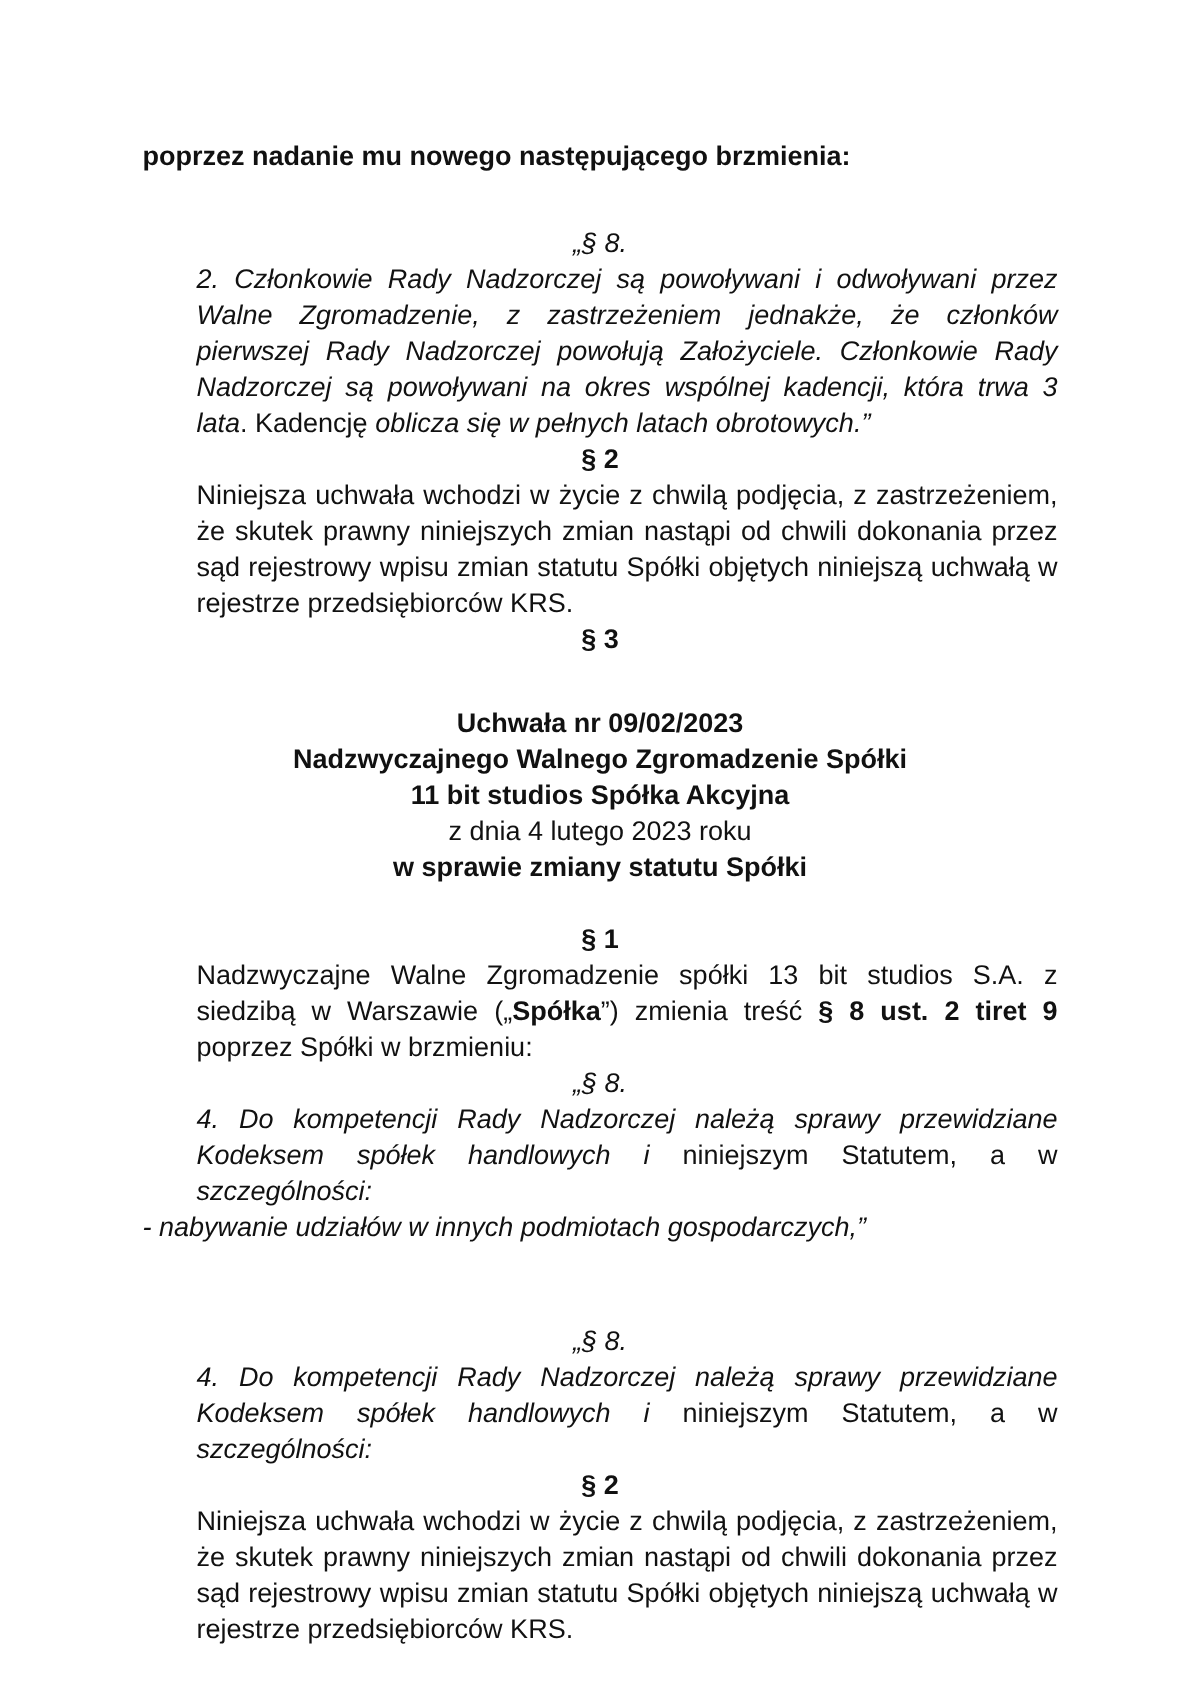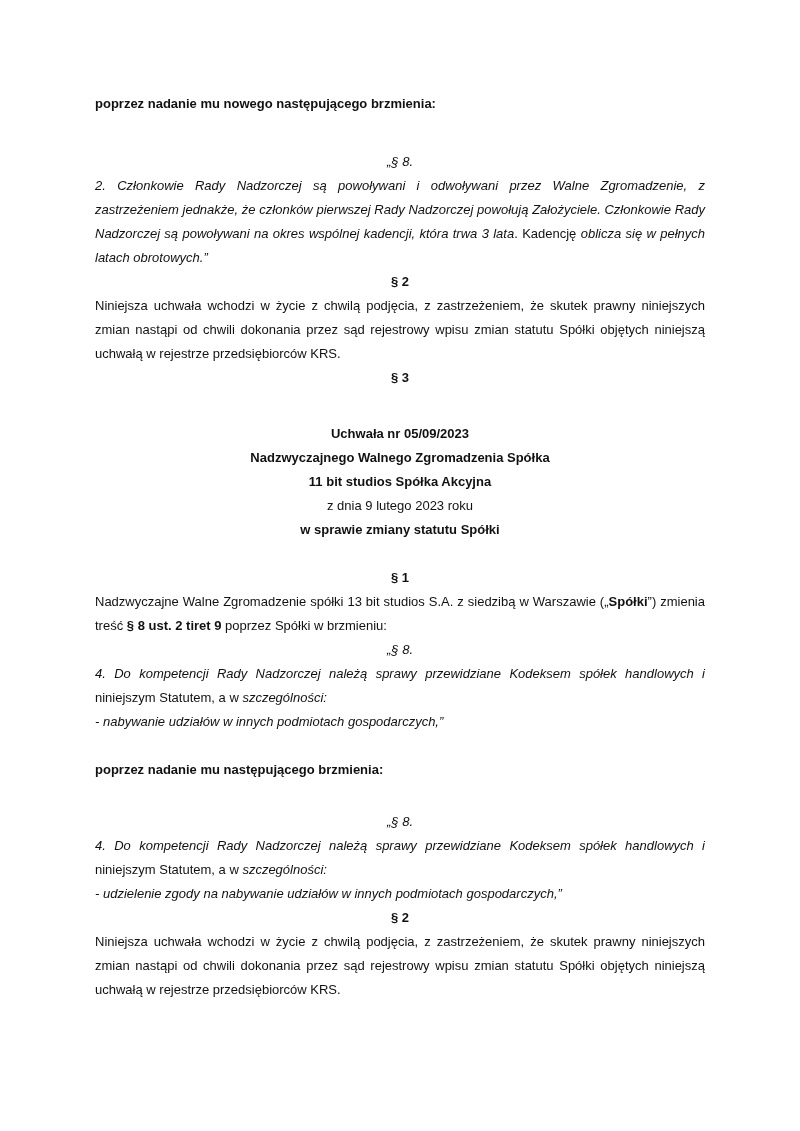--- a/index.html
+++ b/index.html
@@ -1,59 +1,57 @@
 <!DOCTYPE html>
 <html><head>
 <meta charset="utf-8">
 <style>
   html, body { margin:0; padding:0; background:#ffffff; }
   body { width:800px; height:1131px; position:relative; overflow:hidden;
          font-family:"Liberation Sans", sans-serif; color:#111111; }
   .page { position:absolute; left:95px; top:92px; width:610px; }
-  .p { font-size:13px; line-height:24px; text-align:justify; margin:0; }
+  .p { font-size:18px; line-height:24px; text-align:justify; margin:0; }
   .b { font-weight:bold; }
   .i { font-style:italic; }
   .c { text-align:center; }
   .gap { height:24px; }
-  .last-left { text-align-last:left; }
+  .last-left { text-align-last:left;margin-left:36px; }
 </style>
 </head>
 <body>
 
 <div class="page">
 
   <p class="p b">poprzez nadanie mu nowego następującego brzmienia:</p>
   <div class="gap"></div>
   <p class="p c i" style="margin-top:10px">„§ 8.</p>
   <p class="p last-left"><span class="i">2. Członkowie Rady Nadzorczej są powoływani i odwoływani przez Walne Zgromadzenie, z zastrzeżeniem jednakże, że członków pierwszej Rady Nadzorczej powołują Założyciele. Członkowie Rady Nadzorczej są powoływani na okres wspólnej kadencji, która trwa 3 lata</span><span>. Kadencję </span><span class="i">oblicza się w pełnych latach obrotowych.”</span></p>
   <p class="p c b">§ 2</p>
   <p class="p last-left">Niniejsza uchwała wchodzi w życie z chwilą podjęcia, z zastrzeżeniem, że skutek prawny niniejszych zmian nastąpi od chwili dokonania przez sąd rejestrowy wpisu zmian statutu Spółki objętych niniejszą uchwałą w rejestrze przedsiębiorców KRS.</p>
   <p class="p c b">§ 3</p>
 
   <div class="gap"></div>
 
   <div style="margin-top:8px">
-    <p class="p c b">Uchwała nr 05/09/2023</p>
-    <p class="p c b">Nadzwyczajnego Walnego Zgromadzenia Spółka</p>
+    <p class="p c b">Uchwała nr 09/02/2023</p>
+    <p class="p c b">Nadzwyczajnego Walnego Zgromadzenie Spółki</p>
     <p class="p c b">11 bit studios Spółka Akcyjna</p>
-    <p class="p c">z dnia 9 lutego 2023 roku</p>
+    <p class="p c">z dnia 4 lutego 2023 roku</p>
     <p class="p c b">w sprawie zmiany statutu Spółki</p>
   </div>
 
   <div class="gap"></div>
 
   <p class="p c b">§ 1</p>
-  <p class="p last-left"><span>Nadzwyczajne Walne Zgromadzenie spółki 13 bit studios S.A. z siedzibą w Warszawie („</span><b>Spółki</b><span>”) zmienia treść </span><b>§ 8 ust. 2 tiret 9</b><span> poprzez Spółki w brzmieniu:</span></p>
+  <p class="p last-left"><span>Nadzwyczajne Walne Zgromadzenie spółki 13 bit studios S.A. z siedzibą w Warszawie („</span><b>Spółka</b><span>”) zmienia treść </span><b>§ 8 ust. 2 tiret 9</b><span> poprzez Spółki w brzmieniu:</span></p>
   <p class="p c i">„§ 8.</p>
   <p class="p last-left"><span class="i">4. Do kompetencji Rady Nadzorczej należą sprawy przewidziane Kodeksem spółek handlowych i </span><span>niniejszym Statutem, a w </span><span class="i">szczególności:</span></p>
   <p class="p i">- nabywanie udziałów w innych podmiotach gospodarczych,”</p>
 
   <div class="gap"></div>
 
-  <p class="p b">poprzez nadanie mu następującego brzmienia:</p>
   <div class="gap"></div>
   <p class="p c i" style="margin-top:4px">„§ 8.</p>
   <p class="p last-left"><span class="i">4. Do kompetencji Rady Nadzorczej należą sprawy przewidziane Kodeksem spółek handlowych i </span><span>niniejszym Statutem, a w </span><span class="i">szczególności:</span></p>
-  <p class="p i">- udzielenie zgody na nabywanie udziałów w innych podmiotach gospodarczych,”</p>
   <p class="p c b">§ 2</p>
   <p class="p last-left">Niniejsza uchwała wchodzi w życie z chwilą podjęcia, z zastrzeżeniem, że skutek prawny niniejszych zmian nastąpi od chwili dokonania przez sąd rejestrowy wpisu zmian statutu Spółki objętych niniejszą uchwałą w rejestrze przedsiębiorców KRS.</p>
 
 </div>
 
 </body></html>

